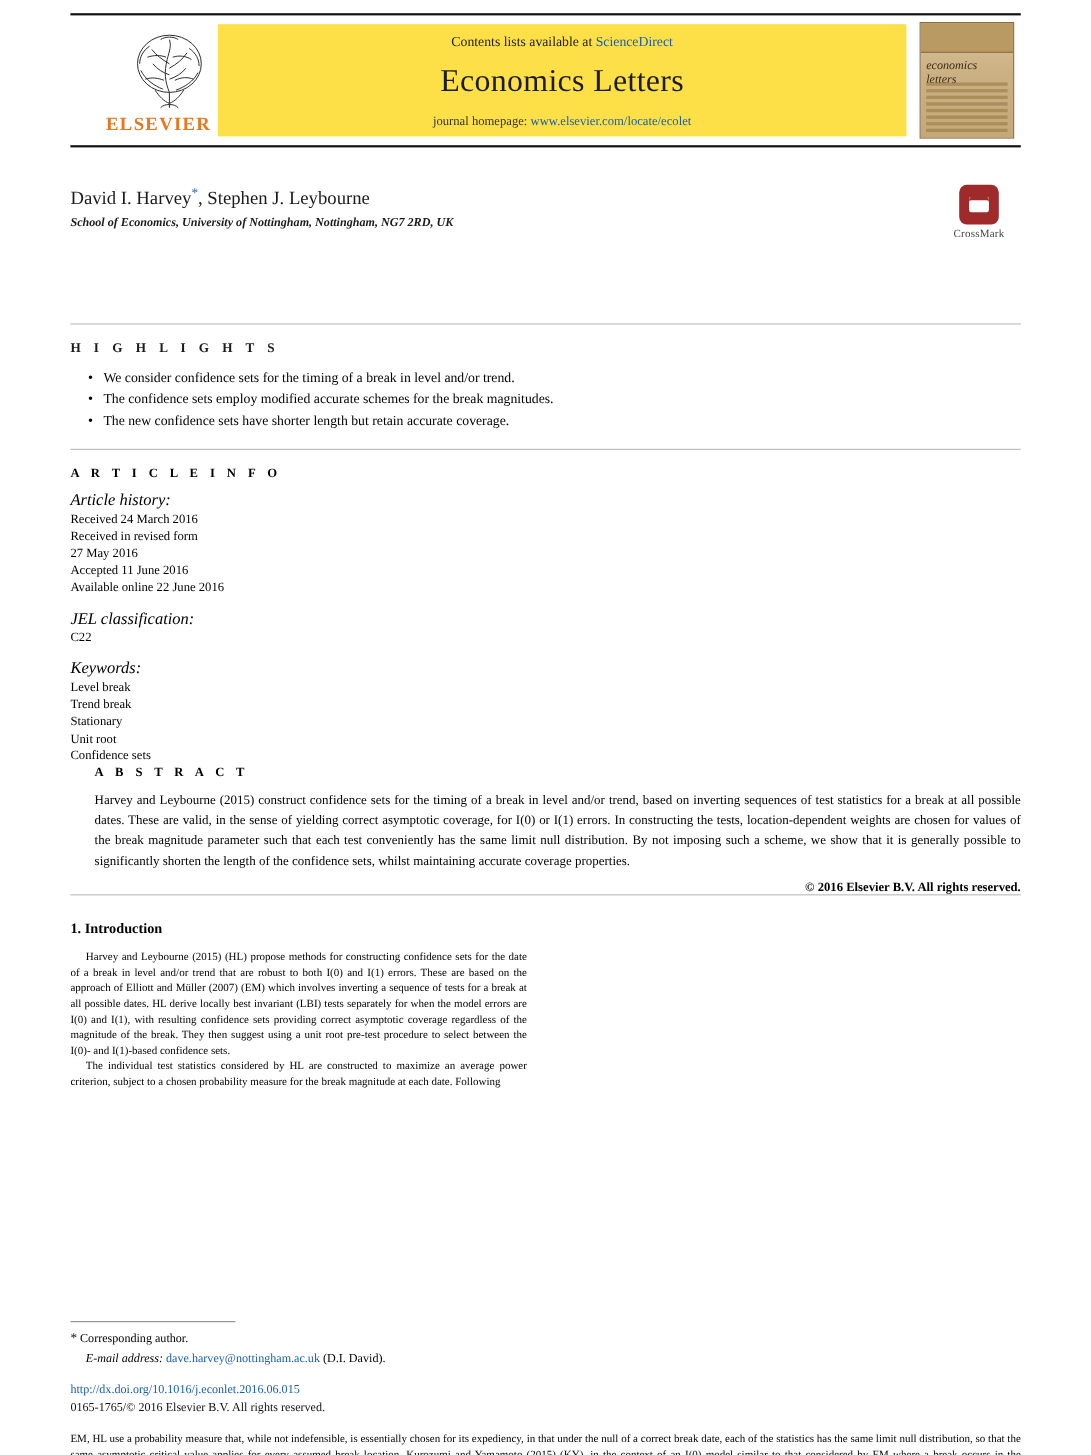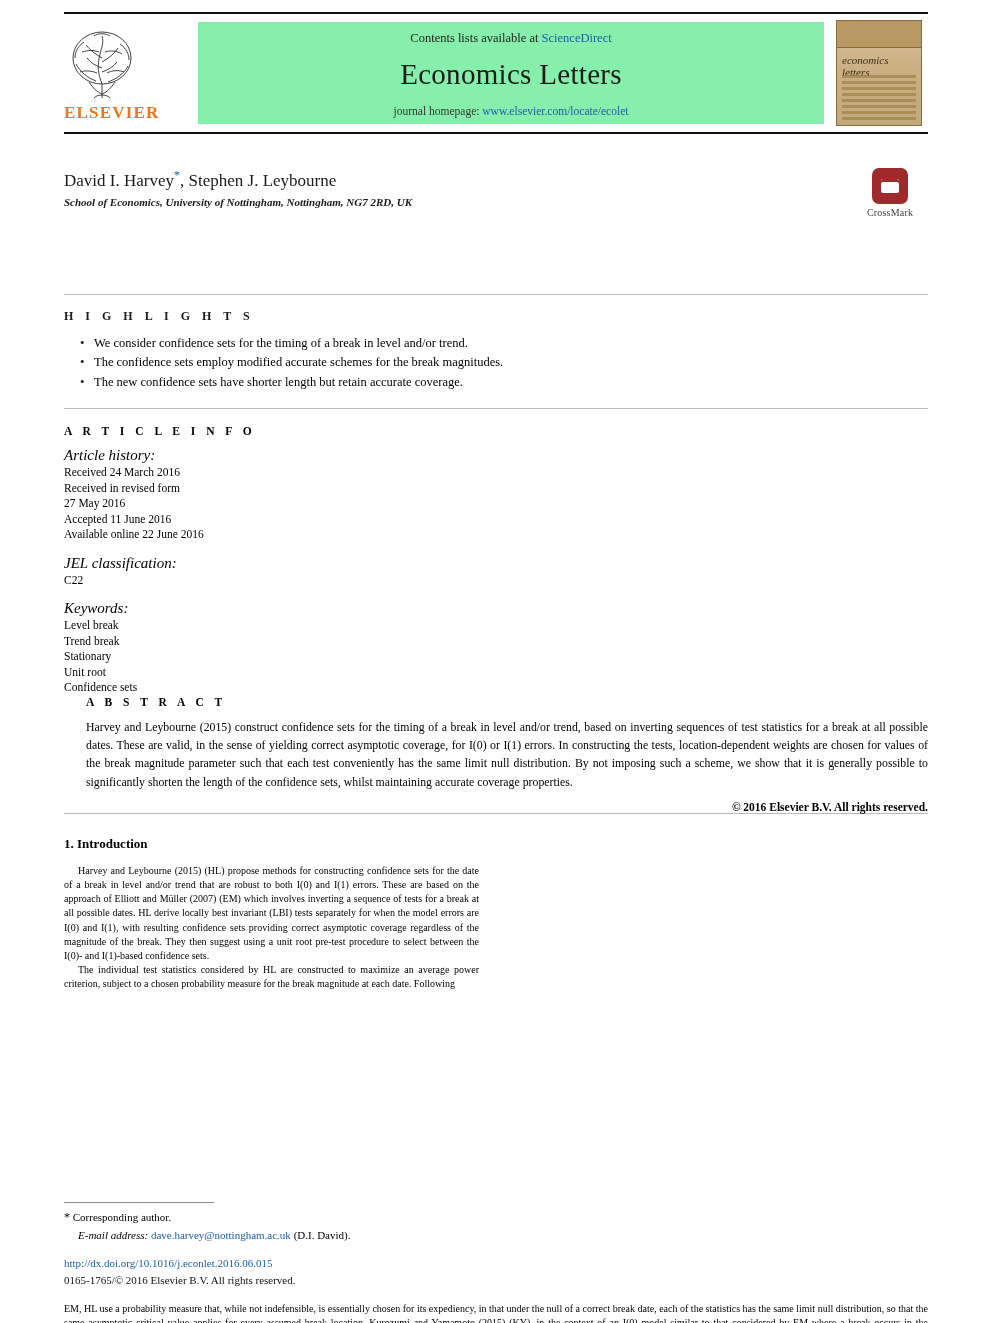--- a/index.html
+++ b/index.html
@@ -36,36 +36,36 @@
     border-bottom: 2px solid #111;
     display: flex;
     align-items: stretch;
     height: 118px;
   }
   .masthead-left {
     width: 128px;
     flex: 0 0 128px;
     display: flex;
     flex-direction: column;
-    align-items: flex-start;
+    align-items: flex-end;
     justify-content: center;
     padding-top: 4px;
   }
   .tree-svg { display:block; }
   .elsevier-word {
     font-family: "Liberation Serif", serif;
     font-size: 17px;
     letter-spacing: 1.2px;
     color: #E87722;
     font-weight: bold;
     margin-top: 1px;
   }
   .masthead-center {
     flex: 1 1 auto;
-    background: #86efac;
+    background: #fde047;
     margin: 8px 6px 8px 6px;
     display: flex;
     flex-direction: column;
     align-items: center;
     justify-content: center;
     position: relative;
   }
   .contents-line {
     font-size: 12.5px;
     color: #222;

